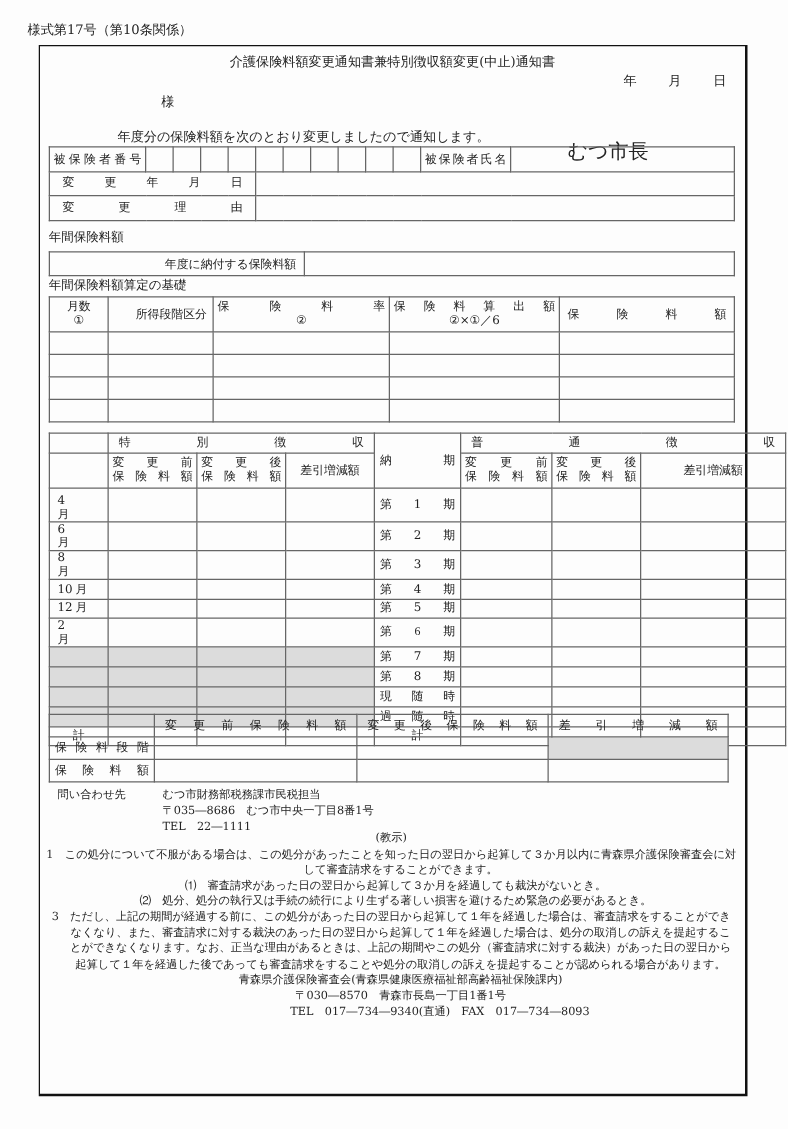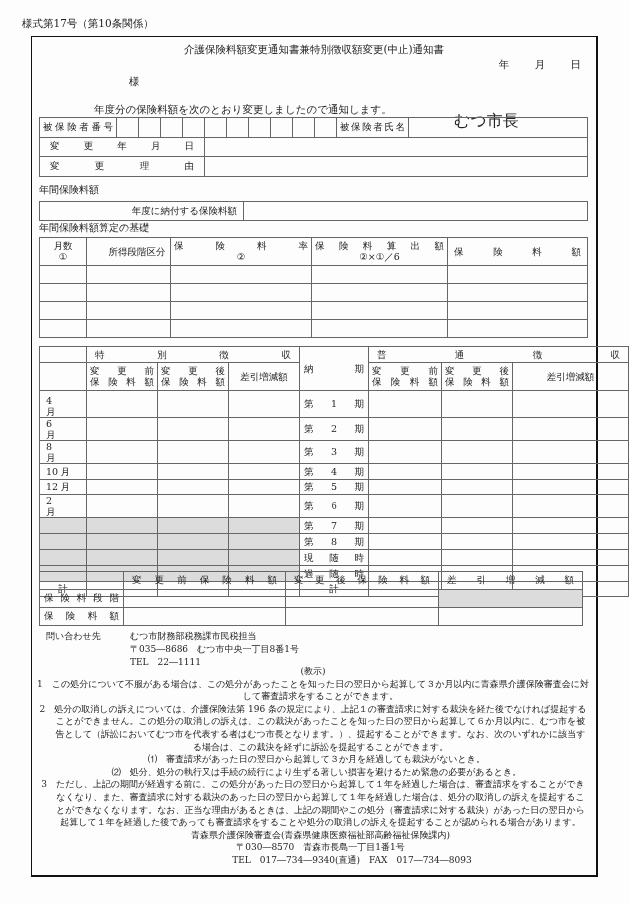--- a/index.html
+++ b/index.html
@@ -362,21 +362,20 @@
     <div class="val">
       <div>むつ市財務部税務課市民税担当</div>
       <div>〒035―8686　むつ市中央一丁目8番1号</div>
       <div>TEL　22―1111</div>
     </div>
   </div>
 
   <div class="abs notice">
     <p>(教示)</p>
     <p class="i1">1　この処分について不服がある場合は、この処分があったことを知った日の翌日から起算して３か月以内に青森県介護保険審査会に対して審査請求をすることができます。</p>
-    <p class="i1">2　処分の取消しの訴えについては、介護保険法第 196 条の規定により、上記１の審査請求に対する裁決を経た後でなければ提起することができません。この処分の取消しの訴えは、この裁決があったことを知った日の翌日から起算して６か月以内に、むつ市を被告として（訴訟においてむつ市を代表する者はむつ市長となります。）、提起することができます。なお、次のいずれかに該当する場合は、この裁決を経ずに訴訟を提起することができます。</p>
     <p class="i2">⑴　審査請求があった日の翌日から起算して３か月を経過しても裁決がないとき。</p>
     <p class="i2">⑵　処分、処分の執行又は手続の続行により生ずる著しい損害を避けるため緊急の必要があるとき。</p>
     <p class="i1">3　ただし、上記の期間が経過する前に、この処分があった日の翌日から起算して１年を経過した場合は、審査請求をすることができなくなり、また、審査請求に対する裁決のあった日の翌日から起算して１年を経過した場合は、処分の取消しの訴えを提起することができなくなります。なお、正当な理由があるときは、上記の期間やこの処分（審査請求に対する裁決）があった日の翌日から起算して１年を経過した後であっても審査請求をすることや処分の取消しの訴えを提起することが認められる場合があります。</p>
     <p class="addr">青森県介護保険審査会(青森県健康医療福祉部高齢福祉保険課内)</p>
     <p class="addr">〒030―8570　青森市長島一丁目1番1号</p>
     <p class="tel">TEL　017―734―9340(直通)　FAX　017―734―8093</p>
   </div>
 </div>
 
 </body></html>

